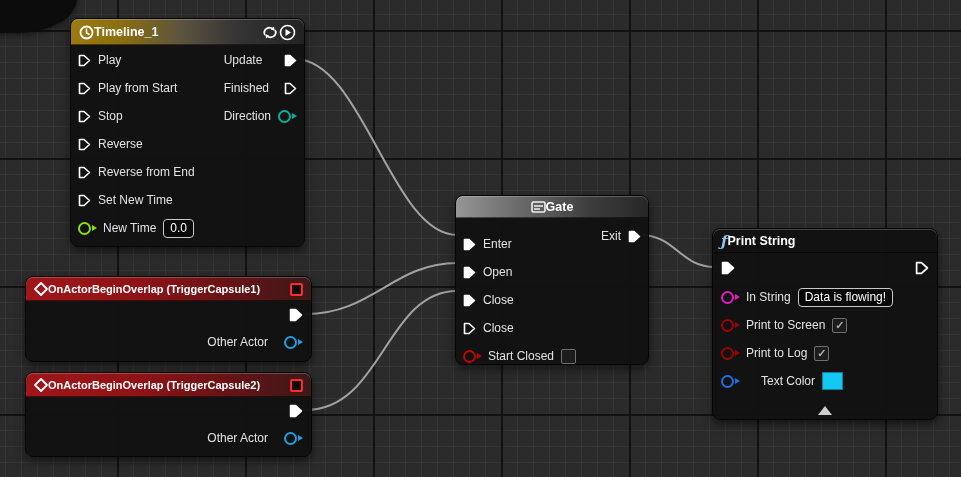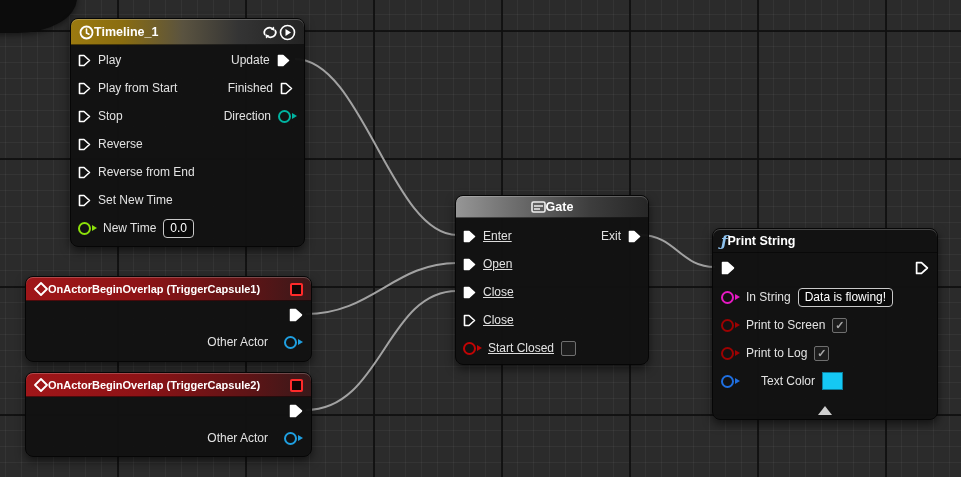--- a/index.html
+++ b/index.html
@@ -38,21 +38,21 @@
     box-shadow:inset 0 1px 0 rgba(255,255,255,.22), inset 0 -1px 0 rgba(0,0,0,.5);
     white-space:nowrap;
   }
   .hdr-timeline{background:linear-gradient(90deg,#9b7a10 0%,#8a6d10 22%,#5a5340 48%,#343434 72%,#232323 100%);}
   .hdr-event{background:linear-gradient(90deg,#a01619 0%,#8e1316 40%,#5e1416 78%,#39191a 100%);height:24px;font-size:11px;}
   .hdr-gate{background:linear-gradient(90deg,#969696 0%,#6e6e6e 30%,#3d3d3d 70%,#272727 100%);height:22px;justify-content:center;}
   .hdr-print{background:linear-gradient(90deg,#5a84ac 0%,#466documents888 0%,#46688a 35%,#2e3d4c 70%,#232528 100%);}
   .spacer{flex:1;}
 
   .row{display:flex;align-items:center;gap:7px;height:28px;padding:0 7px;}
-  .row.right{justify-content:center;}
+  .row.right{justify-content:space-between;}
   .lbl{color:#e2e2e2;}
 
   
   .exec{display:inline-block;line-height:0;}
   
   .pin{display:inline-block;width:9px;height:9px;border-radius:50%;
        border:2.6px solid var(--c);position:relative;flex:none;}
   .pin::after{content:"";position:absolute;left:12px;top:50%;transform:translateY(-50%);
        border-left:5px solid var(--c);border-top:3.5px solid transparent;border-bottom:3.5px solid transparent;}
   
@@ -73,21 +73,21 @@
   #timeline .body{padding-top:1px;}
   #tl-outputs{position:absolute;top:27px;right:0;}
   #tl-outputs .row{padding-right:7px;}
 
   #overlap1{left:25px;top:276px;width:285px;height:84px;}
   #overlap2{left:25px;top:372px;width:285px;height:83px;}
   .ov-exec{position:absolute;top:28px;right:8px;height:20px;display:flex;align-items:center;}
   .ov-other{position:absolute;top:55px;right:8px;height:20px;display:flex;align-items:center;gap:16px;}
 
   #gate{left:455px;top:195px;width:192px;height:168px;}
-  #gate .body{padding-top:4px;text-decoration:underline;}
+  #gate .body{padding-top:12px;}
   #gate-exit{position:absolute;top:26px;right:7px;height:28px;display:flex;align-items:center;gap:7px;}
 
   #print{left:712px;top:228px;width:224px;height:190px;}
   #print .row1{height:30px;display:flex;align-items:center;justify-content:space-between;padding:0 8px;}
 
   
   .cutoff{position:absolute;left:-20px;top:-25px;width:97px;height:58px;z-index:2;
        background:#0c0c0c;border-bottom-right-radius:60px 35px;box-shadow:0 2px 6px rgba(0,0,0,.5);}
 
   .ue-icon{flex:none;line-height:0;}

